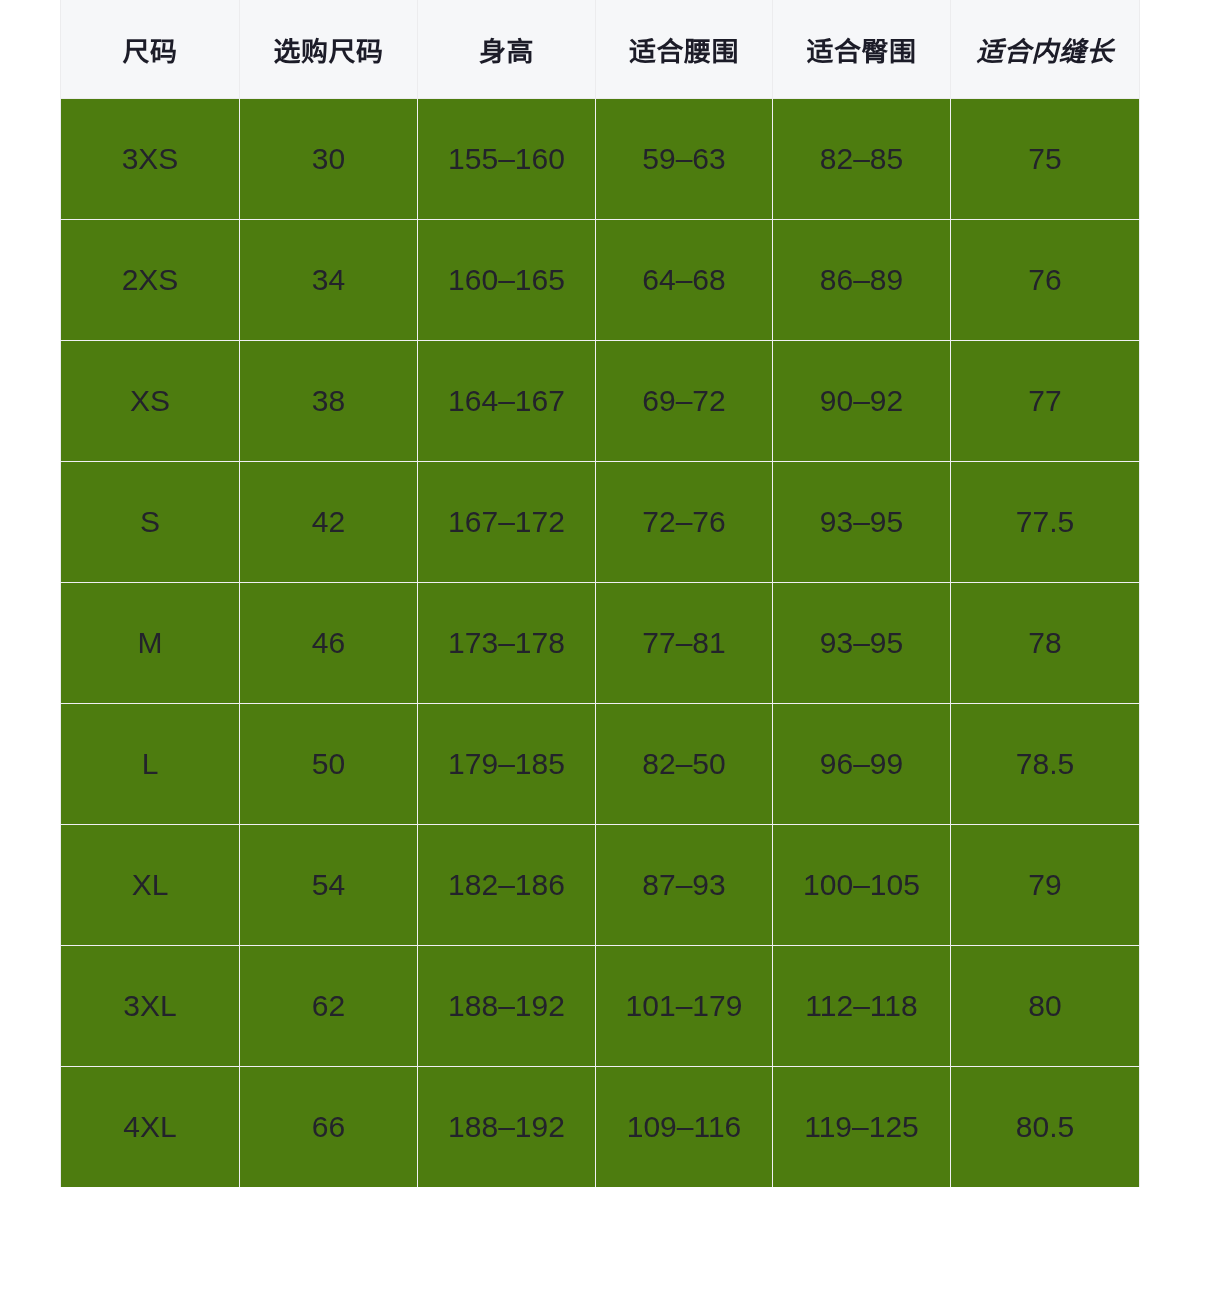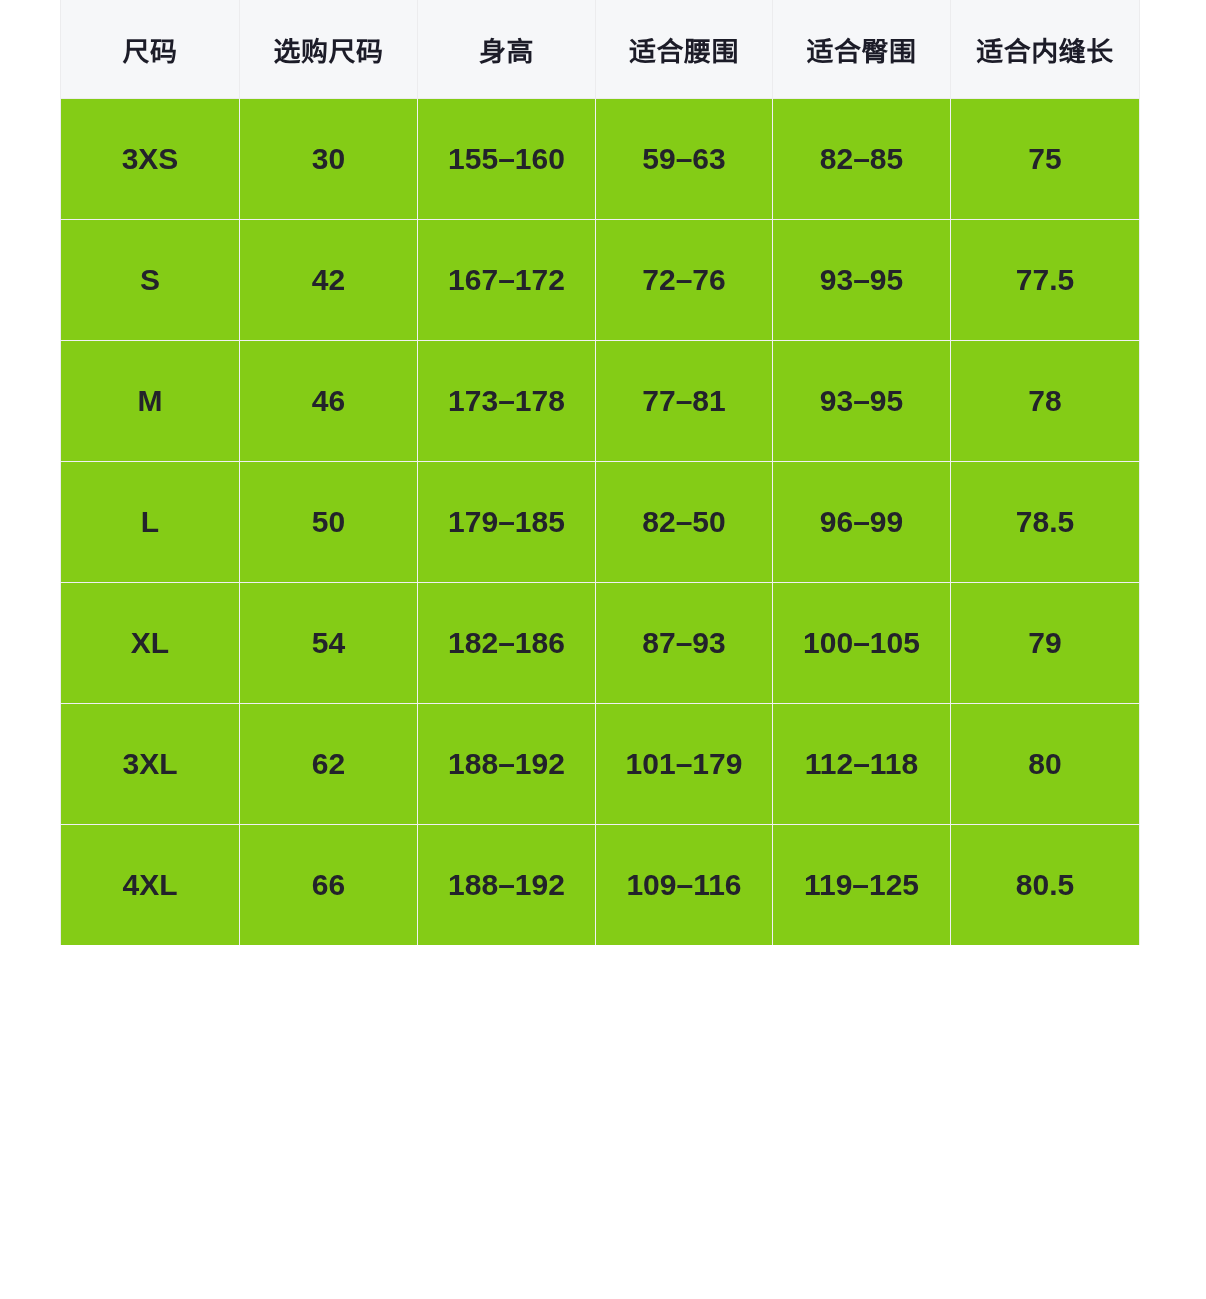--- a/index.html
+++ b/index.html
@@ -52,28 +52,28 @@
     color: #1c1c28;
     font-size: 27px;
     font-weight: 600;
     text-align: center;
     vertical-align: middle;
     border-right: 1px solid #ececee;
     border-bottom: 1px solid #ececee;
     padding: 0;
     letter-spacing: 0.5px;
   }
-  thead th:last-child { border-right: none; }
+  thead th:last-child { border-right: none; font-style: italic; }
 
   tbody td {
     height: 120px;
-    background: #84cc16;
+    background: #4d7c0f;
     color: #23232b;
     font-size: 30px;
-    font-weight: 700;
+    font-weight: 400;
     text-align: center;
     vertical-align: middle;
     border-right: 1px solid #f0f0f2;
     border-bottom: 1px solid #f0f0f2;
     padding: 0;
   }
   tbody td:last-child { border-right: none; }
   tbody tr:last-child td { border-bottom: none; }
 </style>
 </head>
@@ -101,20 +101,36 @@
         </tr>
       </thead>
       <tbody>
         <tr>
           <td>3XS</td>
           <td>30</td>
           <td>155–160</td>
           <td>59–63</td>
           <td>82–85</td>
           <td>75</td>
+        </tr>
+        <tr>
+          <td>2XS</td>
+          <td>34</td>
+          <td>160–165</td>
+          <td>64–68</td>
+          <td>86–89</td>
+          <td>76</td>
+        </tr>
+        <tr>
+          <td>XS</td>
+          <td>38</td>
+          <td>164–167</td>
+          <td>69–72</td>
+          <td>90–92</td>
+          <td>77</td>
         </tr>
         <tr>
           <td>S</td>
           <td>42</td>
           <td>167–172</td>
           <td>72–76</td>
           <td>93–95</td>
           <td>77.5</td>
         </tr>
         <tr>

